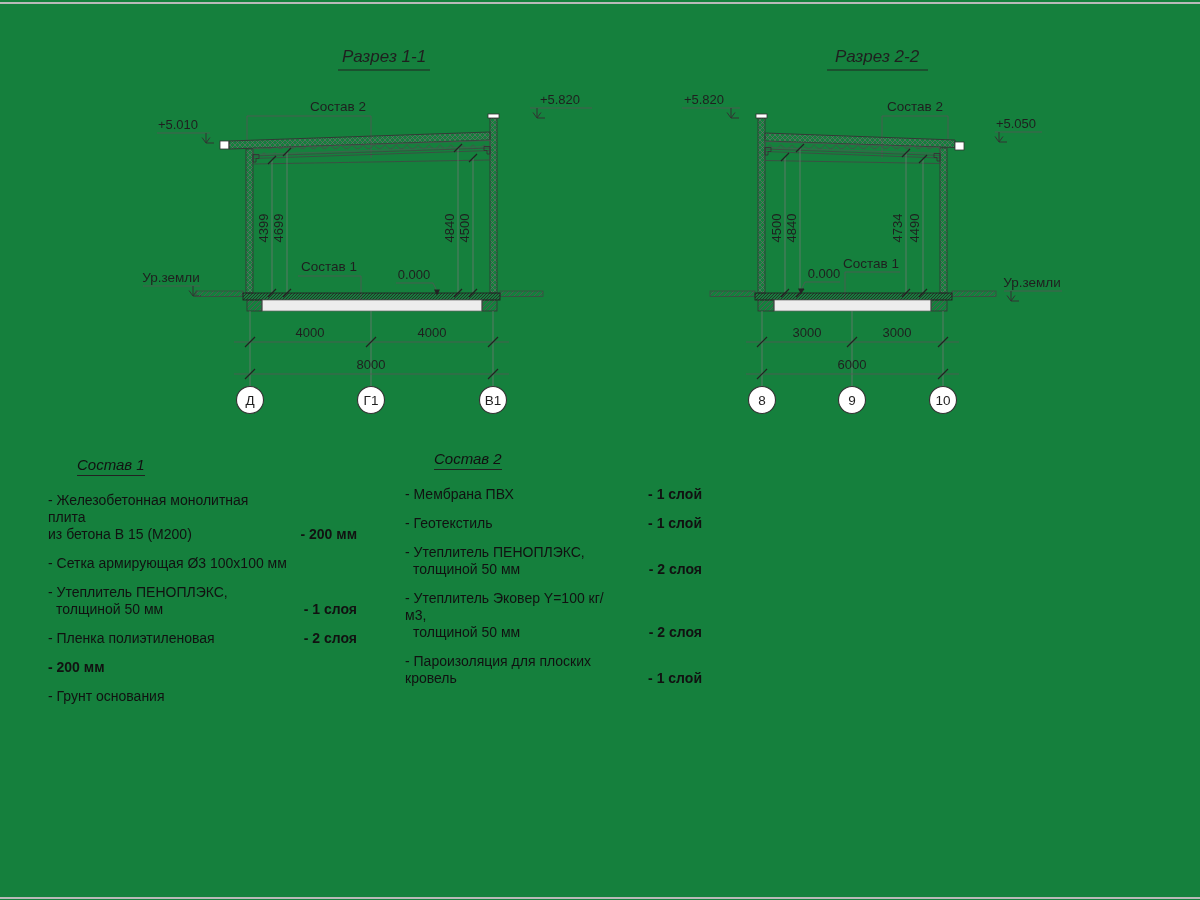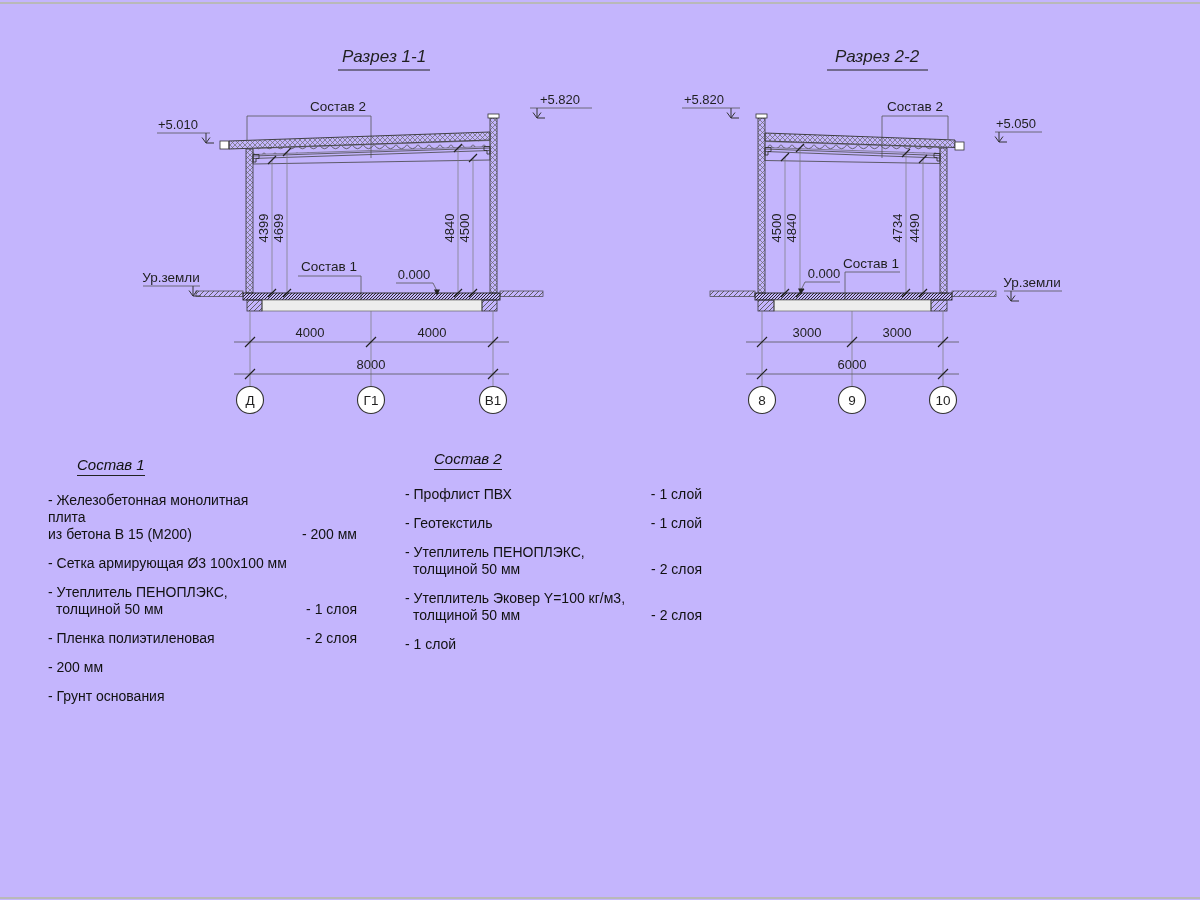--- a/index.html
+++ b/index.html
@@ -1,16 +1,16 @@
 <!DOCTYPE html>
 <html><head>
 <meta charset="utf-8">
 <style>
   html,body{margin:0;padding:0;background:#fff;}
-  .sheet{position:relative;width:1200px;height:900px;background:#c4b5fd;overflow:hidden;
+  .sheet{position:relative;width:1200px;height:900px;background:#15803d;overflow:hidden;
          font-family:"Liberation Sans",sans-serif;}
   .edge-top{position:absolute;left:0;right:0;top:2px;height:2px;background:#b9b9b9;}
   .edge-bottom{position:absolute;left:0;right:0;bottom:1px;height:2px;background:#b9b9b9;}
   svg.draw{position:absolute;left:0;top:0;}
   svg text{font-family:"Liberation Sans",sans-serif;fill:#1f1f1f;}
   .tt{font-size:17px;font-style:italic;}
   .td{font-size:13px;}
   .tl{font-size:13.5px;}
   .o{stroke:#333;stroke-width:0.9;fill:none;}
   .b{stroke:#444;stroke-width:0.8;fill:none;}
@@ -19,21 +19,21 @@
   .k{stroke:#222;stroke-width:1.2;fill:none;}
   .s{stroke:#333;stroke-width:1;fill:none;}
   .u{stroke:#222;stroke-width:1;fill:none;}
   .ax{fill:#fff;stroke:#333;stroke-width:1.1;}
   .panel{position:absolute;color:#111;}
   .panel h3{font-style:italic;font-weight:normal;font-size:15px;line-height:18px;color:#111;
             display:inline-block;border-bottom:1px solid #222;padding-bottom:1px;margin:0 0 16px 29px;}
   .mi{display:flex;justify-content:space-between;align-items:flex-end;gap:24px;
       margin-bottom:12px;font-size:14px;line-height:17px;}
   .mi-text div:empty{display:none;}
-  .mi-val{white-space:nowrap;}
+  .mi-val{white-space:nowrap;font-weight:bold;}
   .mi-val:empty{display:none;}
   .ind{padding-left:8px;}
   #p1{left:48px;top:456px;width:309px;}
   #p2{left:405px;top:450px;width:297px;}
 </style>
 </head>
 <body>
 
 <div class="sheet">
   <div class="edge-top"></div>
@@ -222,21 +222,21 @@
           <div>- Грунт основания</div>
         </div>
 
     </div>
   </div>
 
   <div class="panel" id="p2">
     <h3>Состав 2</h3>
     <div class="mi">
       <div class="mi-text">
-          <div>- Профлист ПВХ</div>
+          <div>- Мембрана ПВХ</div>
         </div>
       <div class="mi-val">- 1 слой</div>
     </div>
     <div class="mi">
       <div class="mi-text">
           <div>- Геотекстиль</div>
         </div>
       <div class="mi-val">- 1 слой</div>
     </div>
     <div class="mi">
@@ -247,16 +247,19 @@
       <div class="mi-val">- 2 слоя</div>
     </div>
     <div class="mi">
       <div class="mi-text">
         <div>- Утеплитель Эковер Y=100 кг/м3,</div>
         <div class="ind">толщиной 50 мм</div>
       </div>
       <div class="mi-val">- 2 слоя</div>
     </div>
     <div class="mi">
+      <div class="mi-text">
+          <div>- Пароизоляция для плоских кровель</div>
+        </div>
       <div class="mi-val">- 1 слой</div>
     </div>
   </div>
 </div>
 
 </body></html>

